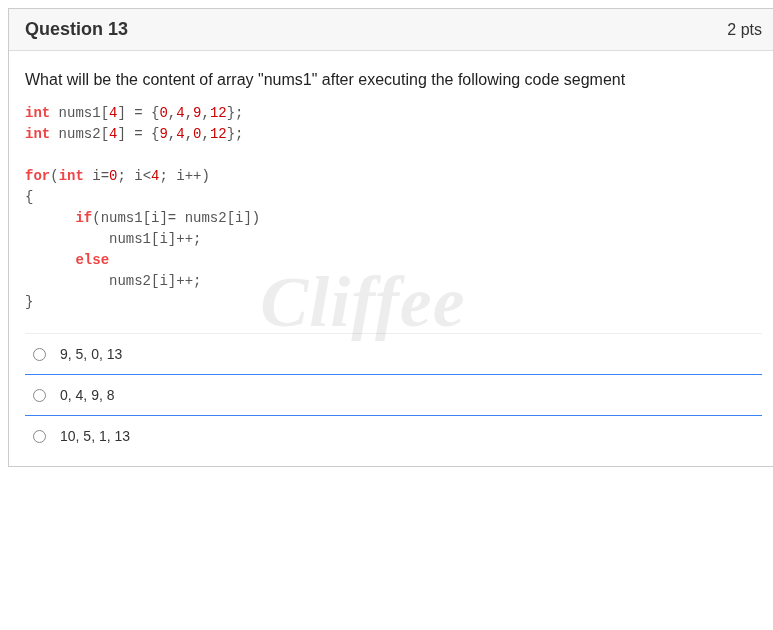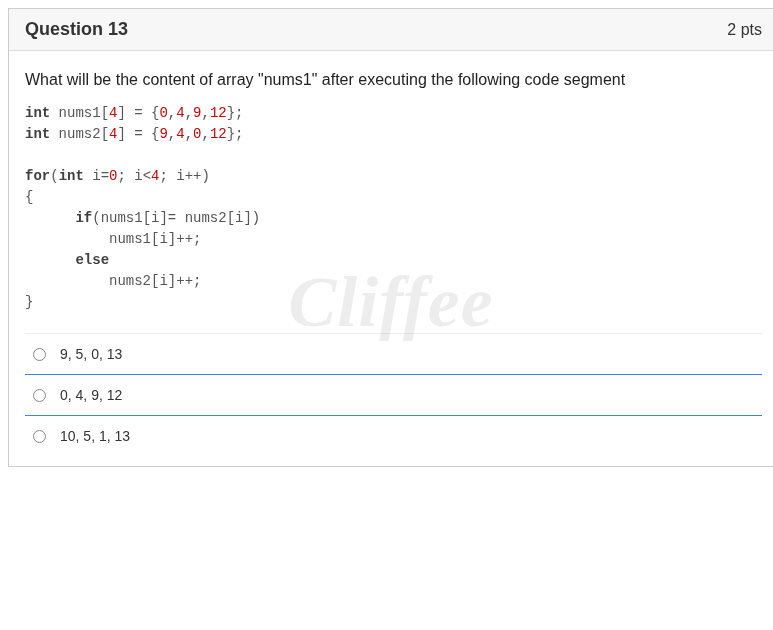--- a/index.html
+++ b/index.html
@@ -30,42 +30,42 @@
   .body { padding: 20px 16px 10px 16px; position: relative; }
   .prompt { font-size: 16px; color: #222; margin-bottom: 14px; }
   .code {
     font-family: "Courier New", monospace;
     font-size: 14px;
     color: #555;
     line-height: 1.5;
     white-space: pre;
     margin-bottom: 20px;
   }
-  .kw { color: #404040; font-weight: 700; text-align: center; }
+  .kw { color: #ef4444; font-weight: 700; text-align: center; }
   .num { color: #cc0000; }
   .options { border-top: 1px solid #eee; }
   .option {
     display: flex;
     align-items: center;
     padding: 12px 8px;
     border-bottom: 1px solid #3b82f6;
     font-size: 14px;
     color: #333;
   }
   .option:last-child { border-bottom: none; }
   .radio {
     width: 13px; height: 13px;
     border: 1px solid #888;
     border-radius: 50%;
     margin-right: 14px;
     display: inline-block;
   }
   .watermark {
     position: absolute;
-    top: 210px; left: 152px;
+    top: 210px; left: 124px;
     width: 460px;
     opacity: 0.10;
     pointer-events: none;
     font-size: 72px;
     font-weight: 700;
     font-style: italic;
     color: #5a5a5a;
     font-family: cursive, serif;
     text-align: center;
     letter-spacing: 1px;
@@ -98,21 +98,21 @@
 <span>          nums2[i]++;</span>
 <span>}</span></div>
 
     <div class="options">
       <label class="option">
         <span class="radio"></span>
         <span>9, 5, 0, 13</span>
       </label>
       <label class="option">
         <span class="radio"></span>
-        <span>0, 4, 9, 12</span>
+        <span>0, 4, 9, 8</span>
       </label>
       <label class="option">
         <span class="radio"></span>
         <span>10, 5, 1, 13</span>
       </label>
     </div>
   </div>
 </div>
 
 </body></html>

